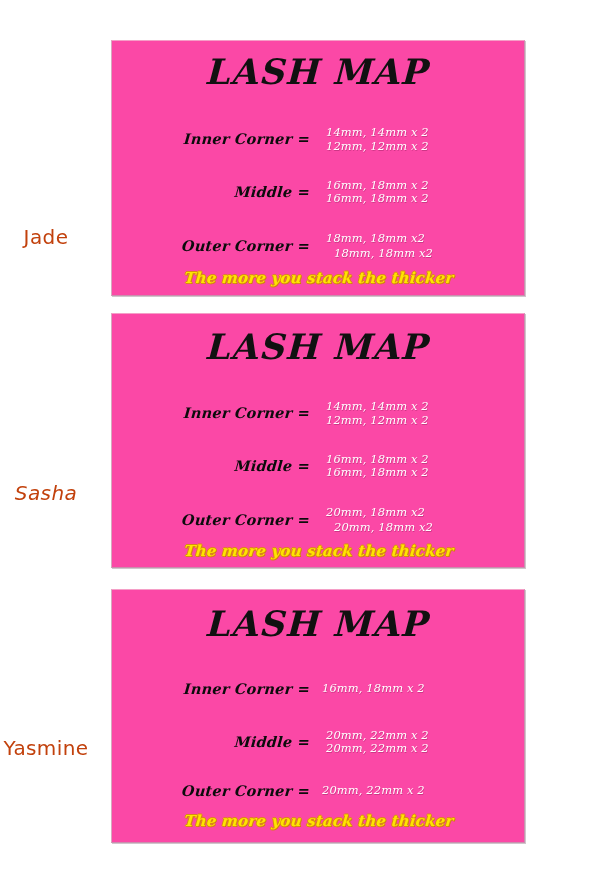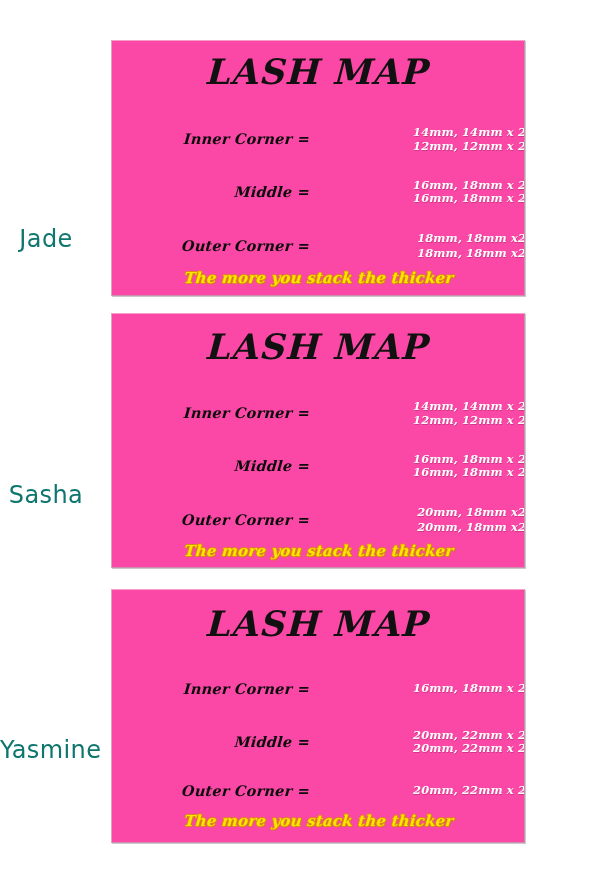--- a/index.html
+++ b/index.html
@@ -27,24 +27,24 @@
     left: 0;
     width: 611px;
   }
 
   .client-name {
     position: absolute;
     left: 0;
     width: 92px;
     text-align: center;
     font-family: "DejaVu Sans", sans-serif;
-    font-size: 24px;
+    font-size: 20px;
     font-weight: 400;
     letter-spacing: 0.4px;
-    color: #0f766e;
+    color: #c2410c;
     white-space: nowrap;
   }
 
   
   .card {
     position: absolute;
     left: 111px;
     width: 414px;
     background: #fb48a6;
     box-sizing: border-box;
@@ -92,29 +92,28 @@
     letter-spacing: .2px;
     transform: skewX(-5deg);
     white-space: nowrap;
   }
 
   .row-values {
     flex: 1;
     padding-left: 4px;
     box-sizing: border-box;
     font-family: "DejaVu Serif", serif;
-    font-weight: 700;
+    font-weight: 400;
     font-style: italic;
     font-size: 11.5px;
     line-height: 1.24;
     color: #ffffff;
     letter-spacing: .1px;
     text-shadow: 0.5px 0.5px 0 rgba(170, 40, 110, .55);
     white-space: nowrap;
-    text-align: right;
   }
   .row-values .vline { display: block; }
 
   
   .vals-pad-a { padding-left: 6px; }
   .vals-pad-b { padding-left: 10px; }
   .vals-indent .vline:last-child { padding-left: 8px; }
 
   .card-tagline {
     position: absolute;
@@ -173,21 +172,21 @@
           <span class="vline">18mm, 18mm x2</span>
         </div>
       </div>
 
       <div class="card-tagline" style="top:228px;">The more you stack the thicker</div>
     </div>
   </div>
 
   <div class="client-block" style="top:313px;height:255px;">
 
-    <div class="client-name" style="top:168px;">Sasha</div>
+    <div class="client-name" style="top:168px;font-style:italic;">Sasha</div>
 
     <div class="card" style="top:0;height:255px;">
 
       <div class="card-title" style="top:12px;font-size:35px;">LASH MAP</div>
 
       <div class="row" style="top:76px;height:46px;">
         <div class="row-label">Inner Corner =</div>
         <div class="row-values vals-pad-b">
           <span class="vline">14mm, 14mm x 2</span>
           <span class="vline">12mm, 12mm x 2</span>

